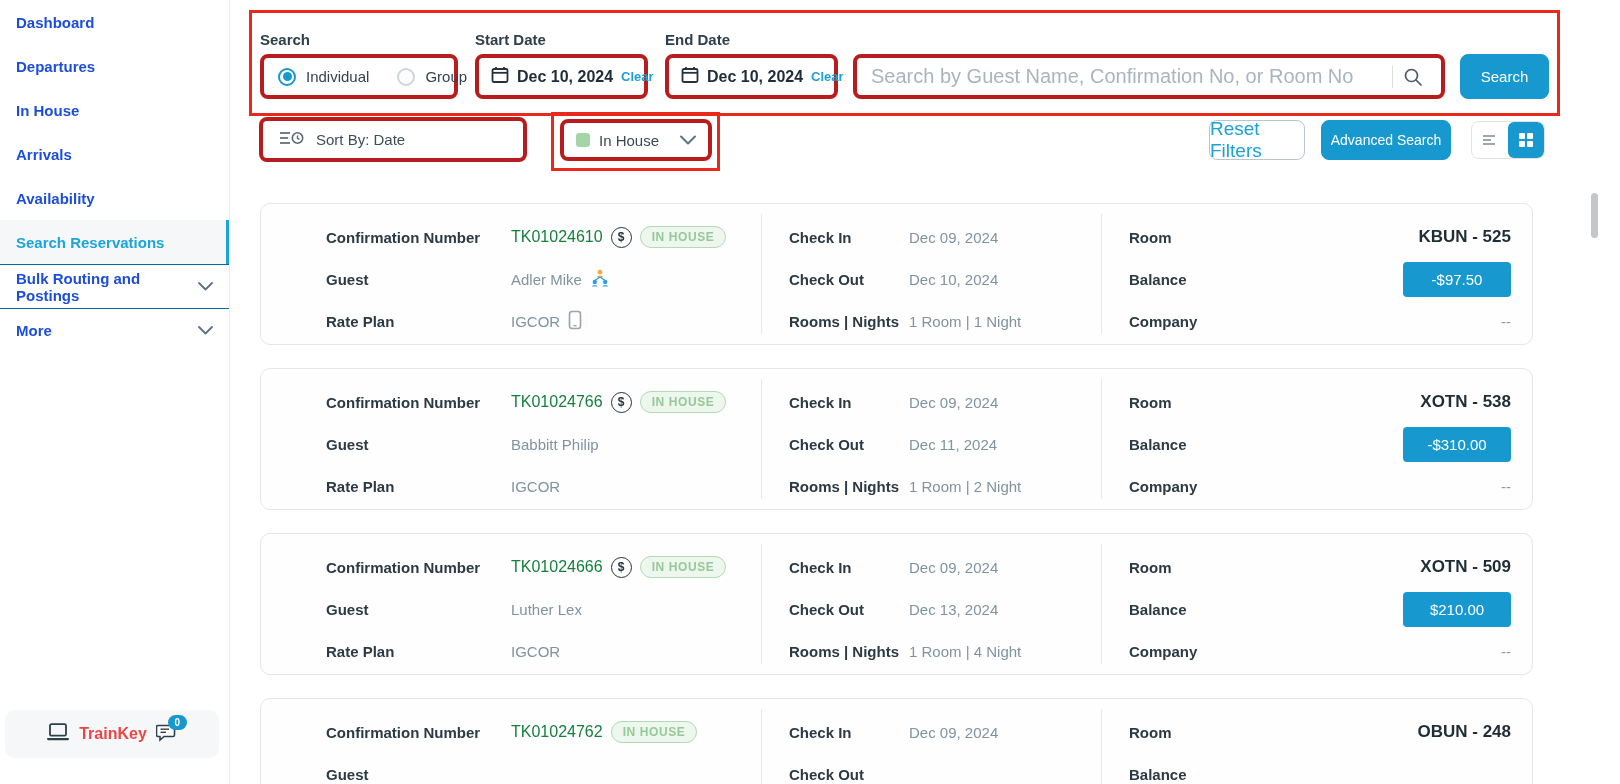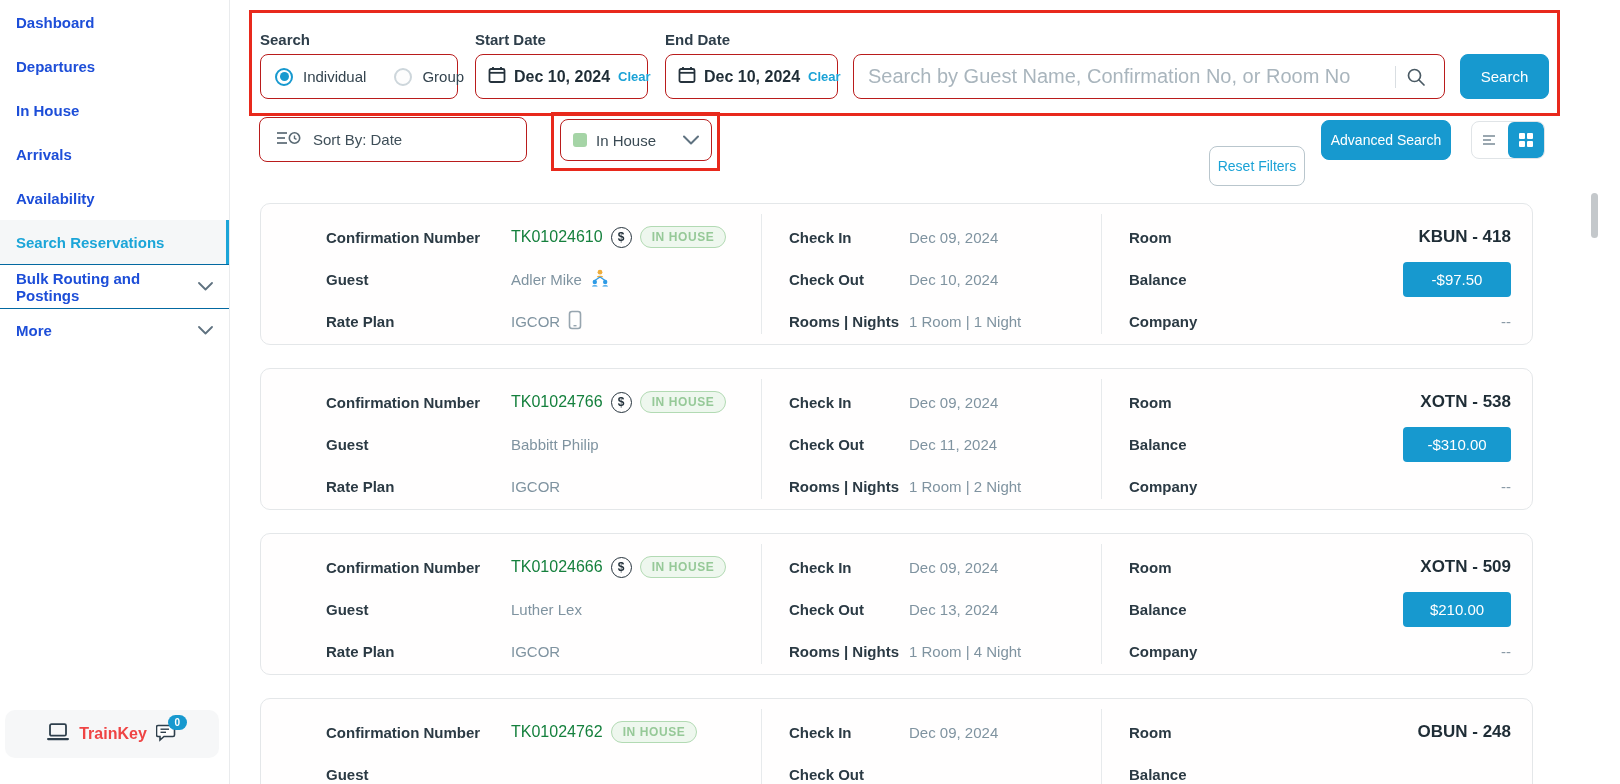--- a/index.html
+++ b/index.html
@@ -28,21 +28,21 @@
   .chat-badge{position:absolute;top:-8px;right:-9px;background:#1799cf;color:#fff;font-size:10px;font-weight:700;
     min-width:15px;height:15px;border-radius:8px;display:flex;align-items:center;justify-content:center;padding:0 2px;}
 
   
   .annot{position:absolute;border:3px solid #e8291c;pointer-events:none;z-index:50;}
   .annot1{left:249px;top:10px;width:1305px;height:100px;}
   .annot2{left:551px;top:112px;width:163px;height:53px;}
 
   
   .flabel-top{position:absolute;font-size:15px;font-weight:700;color:#2e3e4a;}
-  .ctl{position:absolute;box-sizing:border-box;background:#fff;border:1px solid #b91c1c;border-radius:8px;
+  .ctl{position:absolute;box-sizing:border-box;background:#fff;border:4px solid #b91c1c;border-radius:8px;
     display:flex;align-items:center;}
   .radio-box{left:260px;top:54px;width:198px;height:45px;padding:0 14px;gap:10px;}
   .radio{width:18px;height:18px;border-radius:50%;box-sizing:border-box;display:inline-flex;align-items:center;justify-content:center;flex:none;}
   .radio.sel{border:2px solid #1799cf;}
   .radio.sel::after{content:"";width:9px;height:9px;border-radius:50%;background:#1799cf;}
   .radio.unsel{border:2px solid #cdd6db;background:#fdfdfd;}
   .radio-lbl{font-size:15px;color:#33434e;}
   .vsep{width:1px;height:20px;background:#d9dee2;margin:0 4px;}
 
   .date-box{width:173px;height:45px;padding:0 12px;gap:8px;}
@@ -59,21 +59,21 @@
   .search-btn{position:absolute;left:1460px;top:54px;width:89px;height:45px;font-size:15px;}
 
   
   .sort-box{left:259px;top:117px;width:268px;height:45px;padding:0 16px;gap:12px;cursor:pointer;}
   .sort-text{font-size:15px;color:#3f4f59;}
   .inhouse-box{left:560px;top:119px;width:152px;height:42px;padding:0 12px;gap:9px;cursor:pointer;}
   .green-sq{width:14px;height:14px;border-radius:3px;background:#a5d4a6;flex:none;}
   .inhouse-text{font-size:15px;color:#3a4a54;flex:1;}
 
   .reset-btn{position:absolute;left:1209px;top:120px;width:96px;height:40px;background:#fff;
-    border:1px solid #b9c6cd;color:#1aa2d6;font-size:14px;margin-top:26px;}
+    border:1px solid #b9c6cd;color:#1aa2d6;font-size:19px;}
   .adv-btn{position:absolute;left:1321px;top:120px;width:130px;height:40px;font-size:14px;}
 
   .toggle{position:absolute;left:1471px;top:121px;width:74px;height:38px;border:1px solid #e0e4e7;border-radius:8px;
     display:flex;overflow:hidden;background:#fff;box-sizing:border-box;}
   .toggle .tbtn{flex:1;display:flex;align-items:center;justify-content:center;cursor:pointer;}
   .toggle .tbtn.active{background:#1799cf;border-radius:6px;}
 
   
   .cards{position:absolute;left:260px;top:203px;width:1273px;display:flex;flex-direction:column;gap:23px;}
   .card{position:relative;height:142px;background:#fffefe;border:1px solid #e4e7e9;border-radius:10px;box-sizing:border-box;cursor:pointer;}
@@ -331,21 +331,21 @@
       </div>
       <div class="frow">
         <span class="flabel">Rooms | Nights</span>
         <span class="fval">1 Room | 1 Night</span>
       </div>
     </div>
     <div class="vdiv d2"></div>
     <div class="col col3">
       <div class="frow">
         <span class="flabel">Room</span>
-        <span class="room-val">KBUN - 418</span>
+        <span class="room-val">KBUN - 525</span>
       </div>
       <div class="frow">
         <span class="flabel">Balance</span>
         <span class="pill">-$97.50</span>
       </div>
       <div class="frow">
         <span class="flabel">Company</span>
         <span class="fval company-val">--</span>
       </div>
     </div>

